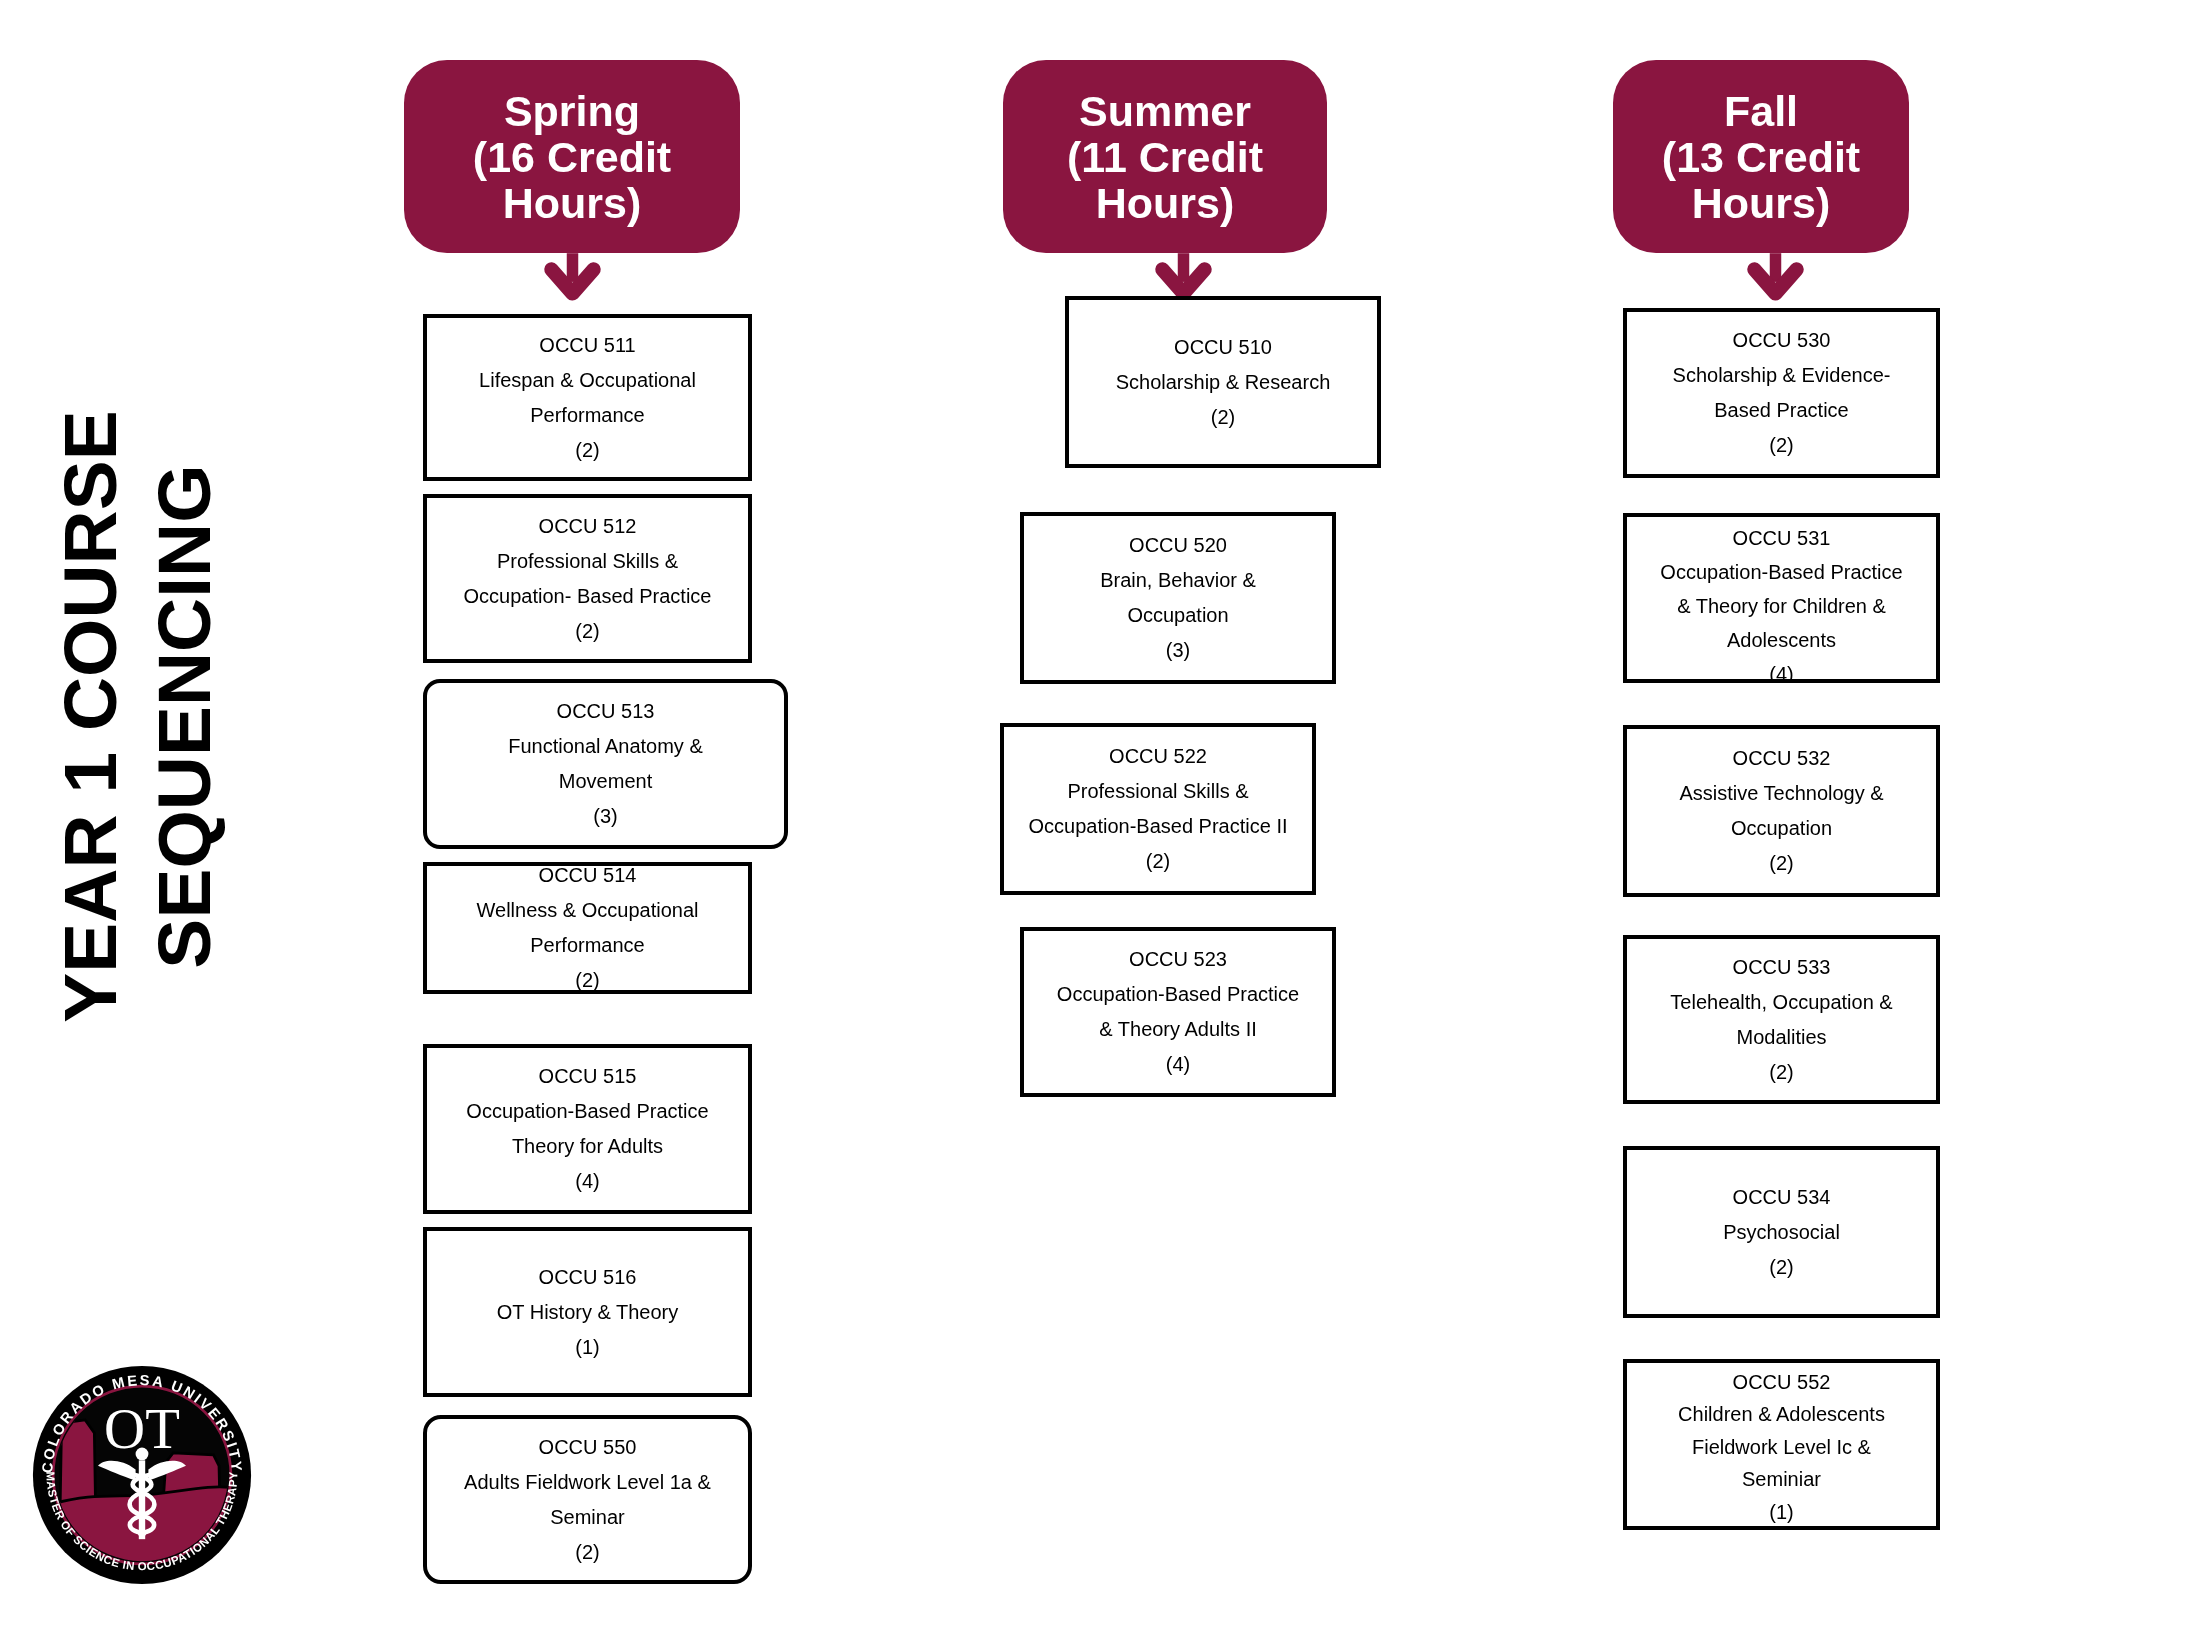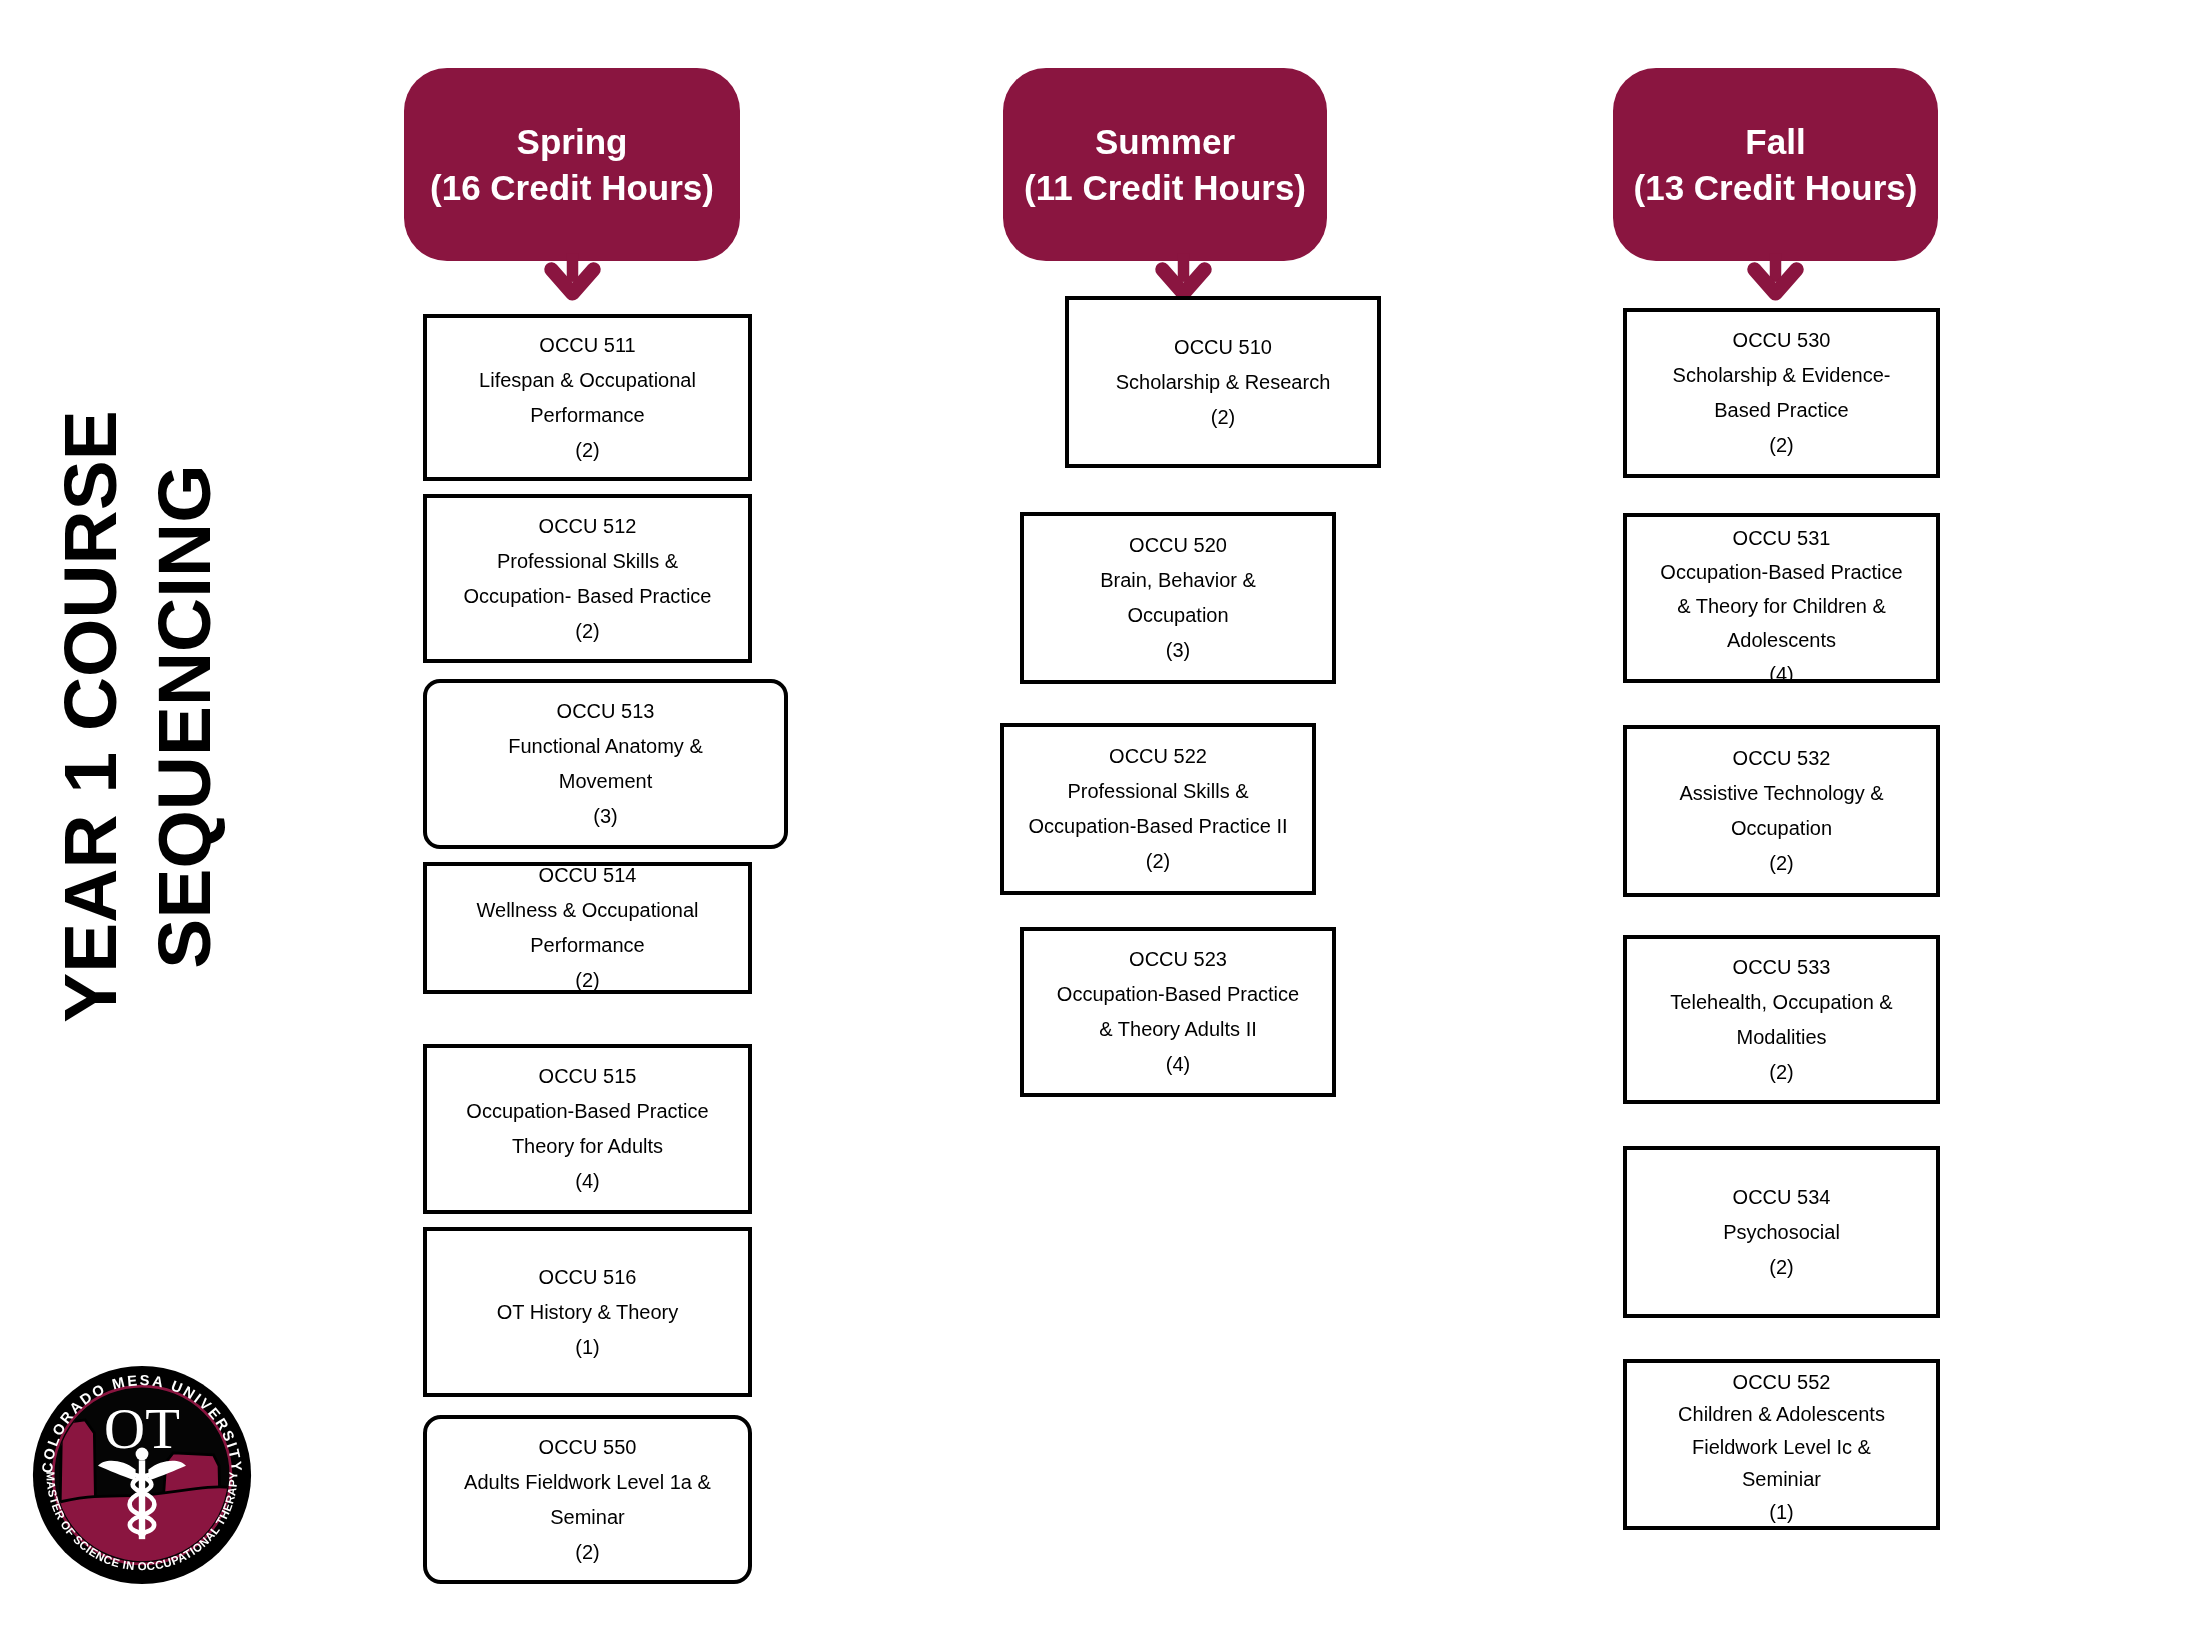--- a/index.html
+++ b/index.html
@@ -10,21 +10,21 @@
   }
   .side-title{
     position:absolute;left:-177px;top:621px;width:631px;height:191px;margin:0;
     transform:rotate(-90deg);
     font-size:75px;line-height:94px;font-weight:bold;text-align:center;
     white-space:pre;color:#000;
   }
   .header{
     position:absolute;background:var(--maroon);color:#fff;border-radius:43px;
     display:flex;flex-direction:column;align-items:center;justify-content:center;
-    font-weight:bold;font-size:35px;text-align:center;margin-top:8px;
+    font-weight:bold;font-size:43px;text-align:center;
   }
   .header span{display:block;line-height:46px;}
   .arrow{position:absolute;}
   .arrow rect{fill:var(--maroon);}
   .arrow path{stroke:var(--maroon);stroke-width:15;fill:none;stroke-linecap:round;stroke-linejoin:round;}
   .course{
     position:absolute;background:#fff;border:4.8px solid #000;box-sizing:border-box;
     display:flex;flex-direction:column;align-items:center;justify-content:center;
     text-align:center;font-size:20px;line-height:35px;white-space:pre;overflow:hidden;
   }
@@ -98,21 +98,21 @@
 (3)</div>
   <div class="course" style="left:1000px;top:723px;width:316px;height:172px;">OCCU 522
 Professional Skills &amp;
 Occupation-Based Practice II
 (2)</div>
   <div class="course" style="left:1020px;top:927px;width:316px;height:170px;">OCCU 523
 Occupation-Based Practice
 &amp; Theory Adults II
 (4)</div>
 
-  <div class="header" style="left:1613px;top:60px;width:325px;height:193px;">
+  <div class="header" style="left:1613px;top:60px;width:296px;height:193px;">
     <span>Fall</span>
     <span>(13 Credit Hours)</span>
   </div>
   <svg class="arrow" style="left:1742px;top:253px;" width="67" height="54" viewBox="0 0 70 56">
     <rect x="29" y="0" width="12" height="30"></rect>
     <path d="M 13,17 L 35,42 L 57,17"></path>
   </svg>
 
   <div class="course" style="left:1623px;top:308px;width:317px;height:170px;">OCCU 530
 Scholarship &amp; Evidence-

